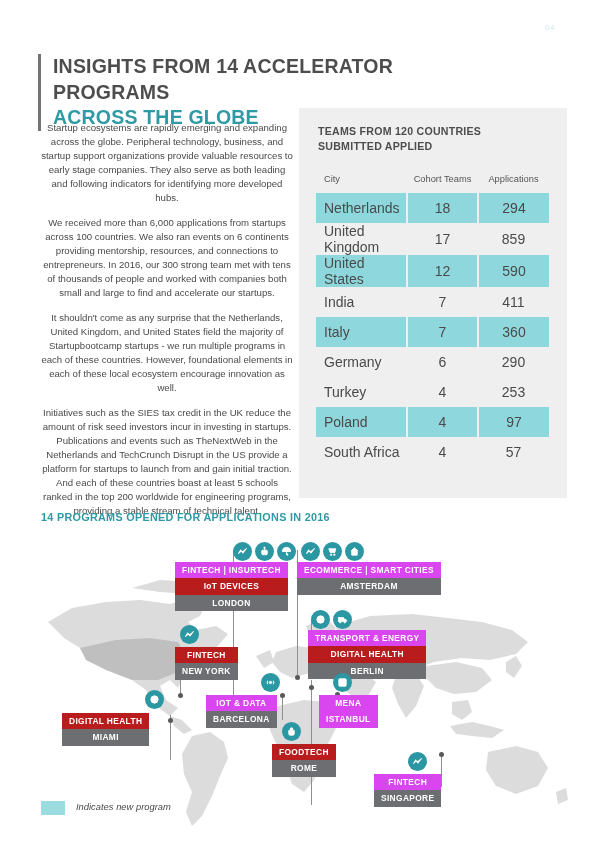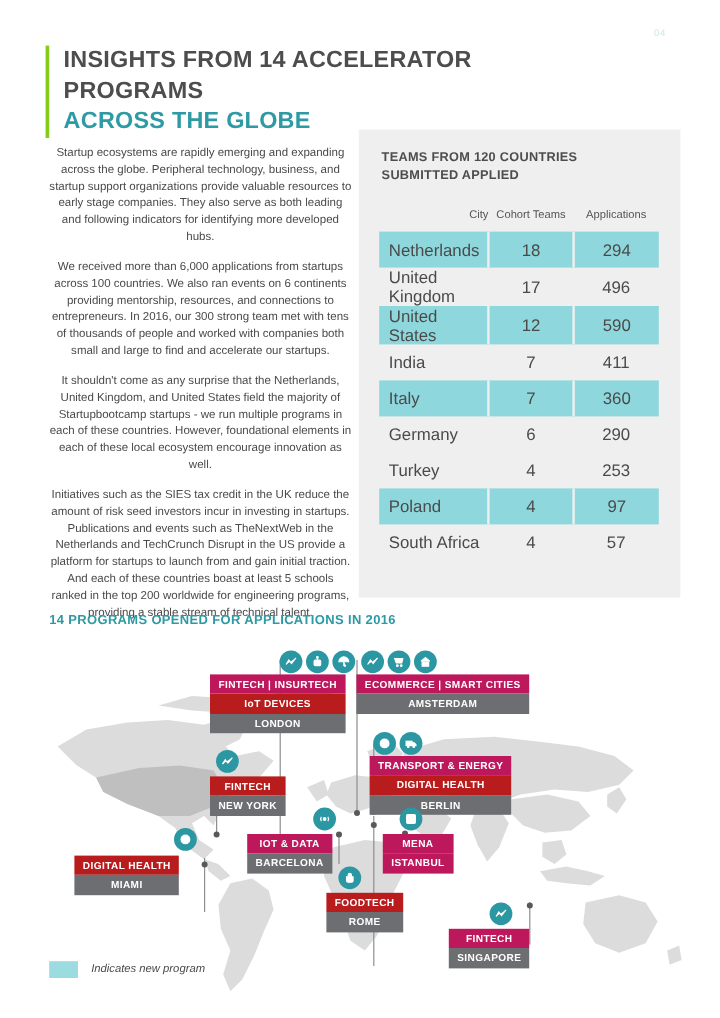--- a/index.html
+++ b/index.html
@@ -12,22 +12,22 @@
   .page { position: relative; width: 600px; height: 848px; background:#fff; }
 
   
   .page-num {
     position: absolute; top: 23px; right: 45px;
     font-size: 8px; color: #cfe8ea; letter-spacing: .5px;
   }
 
   
   .title-block {
-    position: absolute; left: 38px; top: 38px; width: 470px;
-    padding-left: 12px; border-left: 3px solid #84cc16;
+    position: absolute; left: 38px; top: 54px; width: 470px;
+    padding-left: 12px; border-left: 3px solid #737373;
   }
   .title-line1 {
     font-size: 19.5px; font-weight: 600; color: #4d4d4d;
     letter-spacing: .2px; line-height: 1.32;
   }
   .title-line2 {
     font-size: 19.5px; font-weight: 600; color: #2e9aa4;
     letter-spacing: .2px; line-height: 1.32;
   }
 
@@ -46,21 +46,21 @@
   .panel-title {
     margin: 16px 0 0 19px; width: 215px;
     font-size: 10.6px; font-weight: 700; color: #4d4d4d;
     letter-spacing: .25px; line-height: 1.38;
   }
   table.tbl { margin: 15px 0 0 17px; width: 233px; border-collapse: collapse; }
   table.tbl th {
     font-size: 9.3px; font-weight: 400; color: #555;
     padding: 6px 0 9px 0; text-align: center; white-space: nowrap;
   }
-  table.tbl th.c-city { text-align: right; padding-left: 8px; width: 91px; }
+  table.tbl th.c-city { text-align: left; padding-left: 8px; width: 91px; }
   table.tbl th.c-teams { width: 71px; }
   table.tbl th.c-apps { width: 71px; }
   table.tbl td {
     font-size: 14px; color: #4a4a4a; height: 30px;
     text-align: center; vertical-align: middle;
   }
   table.tbl td.c-city { text-align: left; padding-left: 8px; }
   table.tbl tr.alt td { background: #8ed8dd; }
   table.tbl tr.alt td.c-city { background: #8ed8dd; }
   
@@ -77,21 +77,21 @@
   
   .pin { position: absolute; width: 5px; height: 5px; border-radius: 50%; background: #58595b; }
   .conn { position: absolute; width: 1.4px; background: #8d8e90; }
 
   
   .marker { position: absolute; }
   .row-dark, .row-teal, .row-lite {
     font-size: 8.4px; letter-spacing: .35px; line-height: 1;
     padding: 4px 7px; white-space: nowrap; text-align: center;
   }
-  .row-teal { background: #be185d; color: #ffffff; font-weight: 600; }
+  .row-teal { background: #d946ef; color: #ffffff; font-weight: 600; }
   .row-lite { background: #b91c1c; color: #ffffff; font-weight: 600; }
   .row-dark { background: #6d6e71; color: #ffffff; font-weight: 600; }
 
   
   .icon-row { position: absolute; display: flex; gap: 3px; }
   .ico {
     width: 19px; height: 19px; border-radius: 50%;
     background: #2a97a2; display: flex; align-items: center; justify-content: center;
   }
   .ico svg { width: 11px; height: 11px; fill: #ffffff; stroke: #ffffff; }
@@ -132,21 +132,21 @@
       </thead>
       <tbody>
           <tr class="alt">
             <td class="c-city">Netherlands</td>
             <td>18</td>
             <td>294</td>
           </tr>
           <tr>
             <td class="c-city">United Kingdom</td>
             <td>17</td>
-            <td>496</td>
+            <td>859</td>
           </tr>
           <tr class="alt">
             <td class="c-city">United States</td>
             <td>12</td>
             <td>590</td>
           </tr>
           <tr>
             <td class="c-city">India</td>
             <td>7</td>
             <td>411</td>

